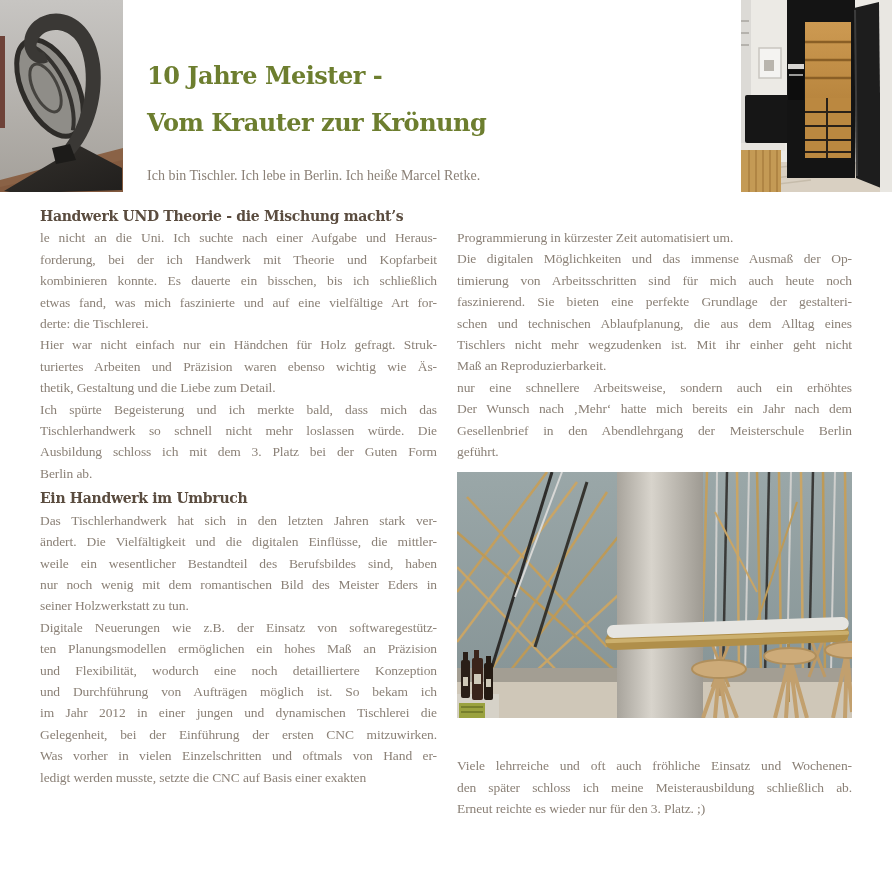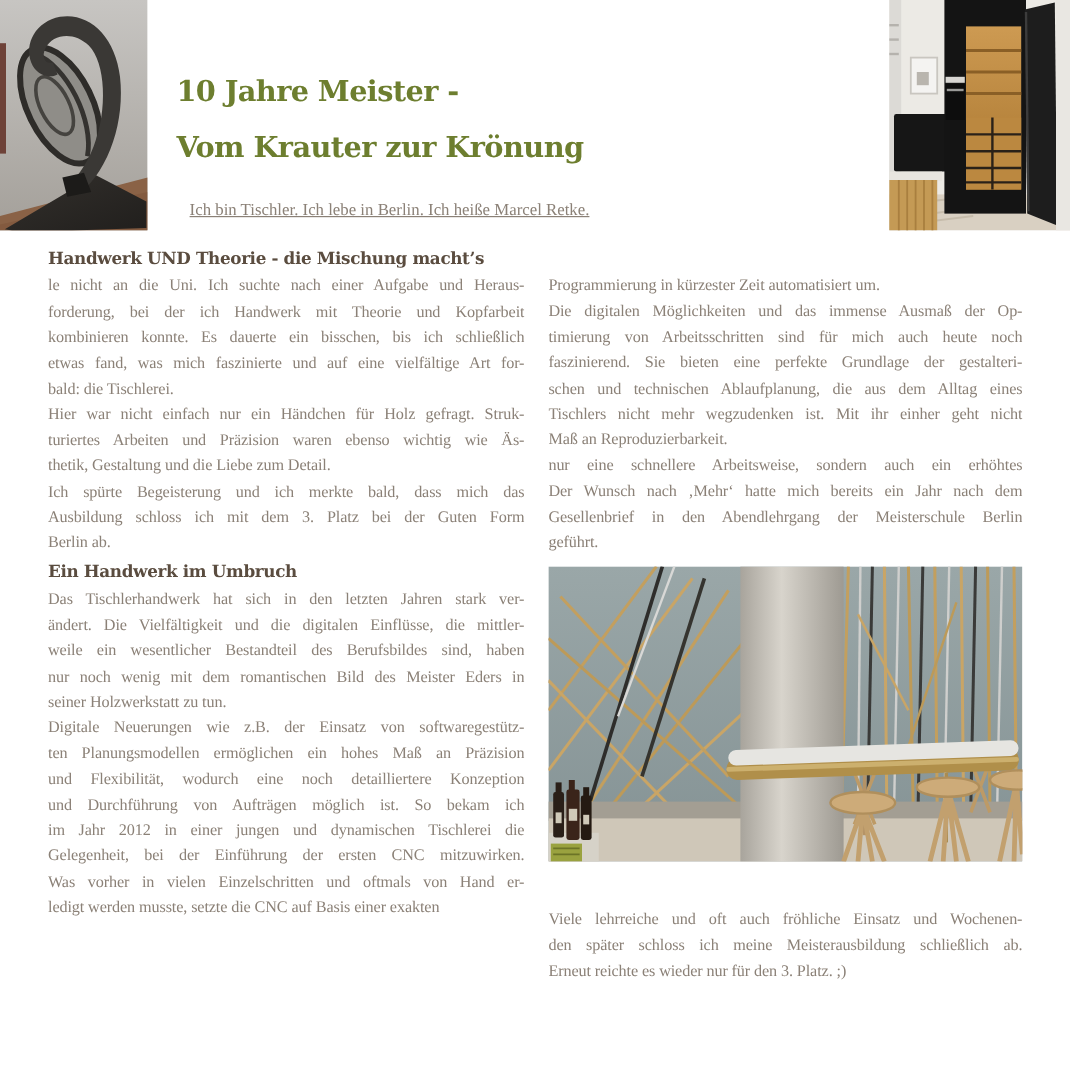--- a/index.html
+++ b/index.html
@@ -10,22 +10,22 @@
   
   .photo-left{position:absolute;left:0;top:0;width:123px;height:192px;}
   .photo-right{position:absolute;left:741px;top:0;width:151px;height:192px;}
   .title-block{position:absolute;left:147px;top:52px;}
   .title-line{
     font-family:"DejaVu Serif", serif;font-weight:bold;
     font-size:24px;line-height:47px;letter-spacing:-0.5px;
     color:var(--title-green,#6d7e2f);white-space:nowrap;
   }
   .subtitle{
-    position:absolute;left:158px;top:168px;font-size:14px;
-    color:var(--body-gray,#8b8177);white-space:nowrap;text-decoration:underline;
+    position:absolute;left:147px;top:168px;font-size:14px;
+    color:var(--body-gray,#8b8177);white-space:nowrap;
   }
   
   .col{position:absolute;font-size:13.5px;line-height:21.4px;letter-spacing:-0.1px;
        color:var(--body-gray,#8b8177);}
   .col-left{left:40px;top:206px;width:397px;}
   .col-right{left:457px;top:227px;width:395px;}
   .col-heading{
     font-family:"DejaVu Serif", serif;font-weight:bold;font-size:14px;
     line-height:21.4px;letter-spacing:-0.3px;color:var(--heading-brown,#5a4c3f);
     white-space:nowrap;overflow:hidden;
@@ -111,29 +111,30 @@
     <rect x="139" y="0" width="12" height="192" fill="#e9e7e2"></rect>
   </svg>
 
   <div class="col col-left">
     <div class="col-heading">Handwerk UND Theorie - die Mischung macht’s</div>
     <div class="para">
         <div class="tline">le nicht an die Uni. Ich suchte nach einer Aufgabe und Heraus-</div>
         <div class="tline">forderung, bei der ich Handwerk mit Theorie und Kopfarbeit</div>
         <div class="tline">kombinieren konnte. Es dauerte ein bisschen, bis ich schließlich</div>
         <div class="tline">etwas fand, was mich faszinierte und auf eine vielfältige Art for-</div>
-        <div class="tline tlast">bald: die Tischlerei.</div>
+        <div class="tline tlast">derte: die Tischlerei.</div>
       </div>
     <div class="para">
         <div class="tline">Hier war nicht einfach nur ein Händchen für Holz gefragt. Struk-</div>
         <div class="tline">turiertes Arbeiten und Präzision waren ebenso wichtig wie Äs-</div>
         <div class="tline tlast">thetik, Gestaltung und die Liebe zum Detail.</div>
       </div>
     <div class="para">
         <div class="tline">Ich spürte Begeisterung und ich merkte bald, dass mich das</div>
+        <div class="tline">Tischlerhandwerk so schnell nicht mehr loslassen würde. Die</div>
         <div class="tline">Ausbildung schloss ich mit dem 3. Platz bei der Guten Form</div>
         <div class="tline tlast">Berlin ab.</div>
       </div>
     <div class="col-heading mt-line">Ein Handwerk im Umbruch</div>
     <div class="para">
         <div class="tline">Das Tischlerhandwerk hat sich in den letzten Jahren stark ver-</div>
         <div class="tline">ändert. Die Vielfältigkeit und die digitalen Einflüsse, die mittler-</div>
         <div class="tline">weile ein wesentlicher Bestandteil des Berufsbildes sind, haben</div>
         <div class="tline">nur noch wenig mit dem romantischen Bild des Meister Eders in</div>
         <div class="tline tlast">seiner Holzwerkstatt zu tun.</div>

